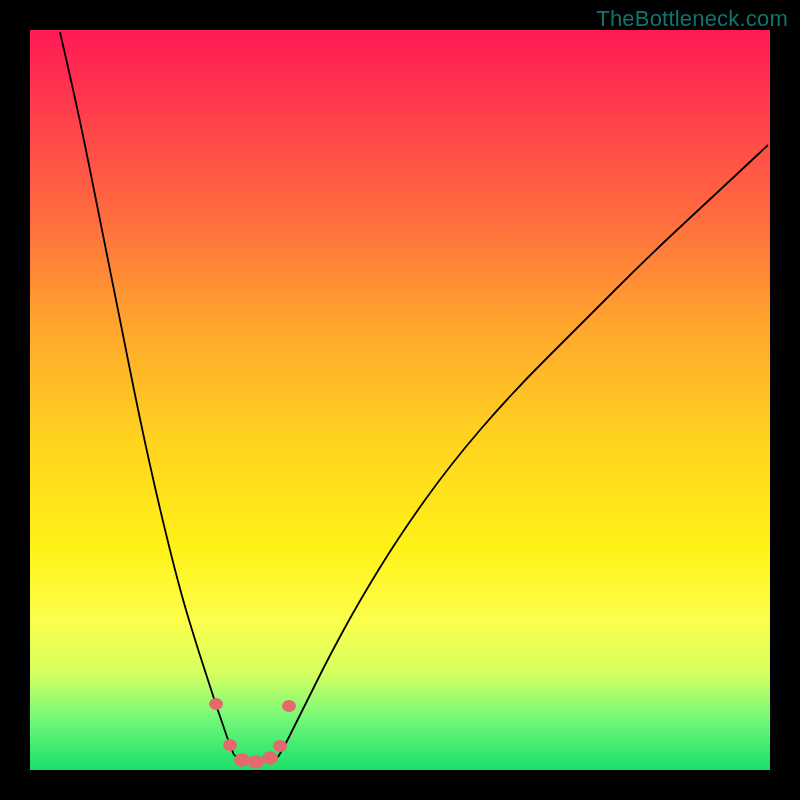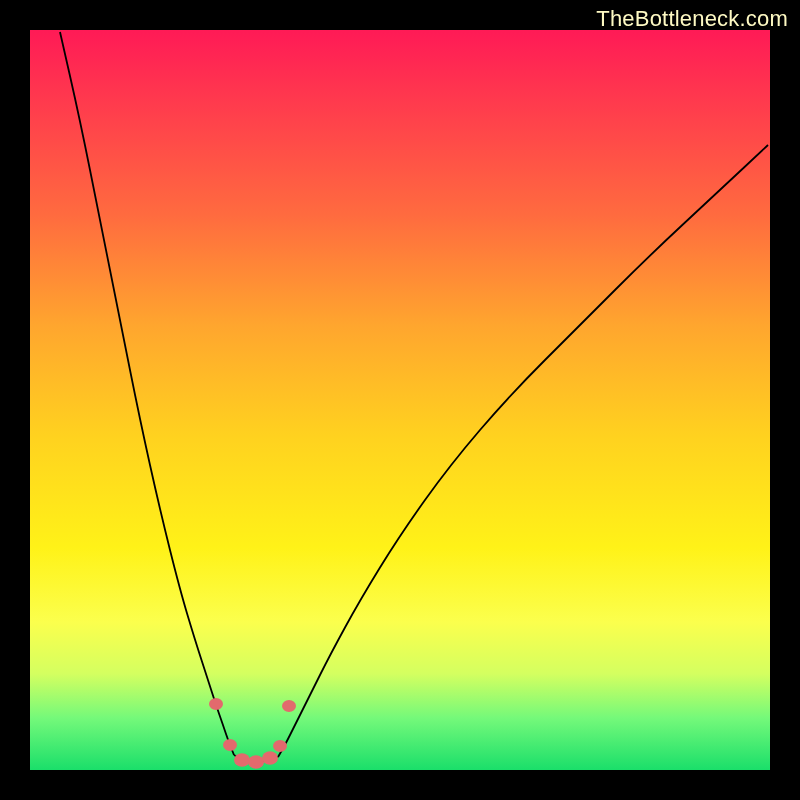--- a/index.html
+++ b/index.html
@@ -32,21 +32,21 @@
       #fff218 70%,
       #fbff4d 80%,
       #d4ff60 87%,
       #74f97a 93%,
       #1adf6a 100%);
   }
   .watermark {
     position: absolute;
     top: 6px;
     right: 12px;
-    color: #fef9c3;
+    color: #0f766e;
     font-size: 22px;
     font-weight: 500;
     letter-spacing: 0.2px;
     user-select: none;
   }
   svg.curve {
     position: absolute;
     left: 0;
     top: 0;
     width: 740px;

